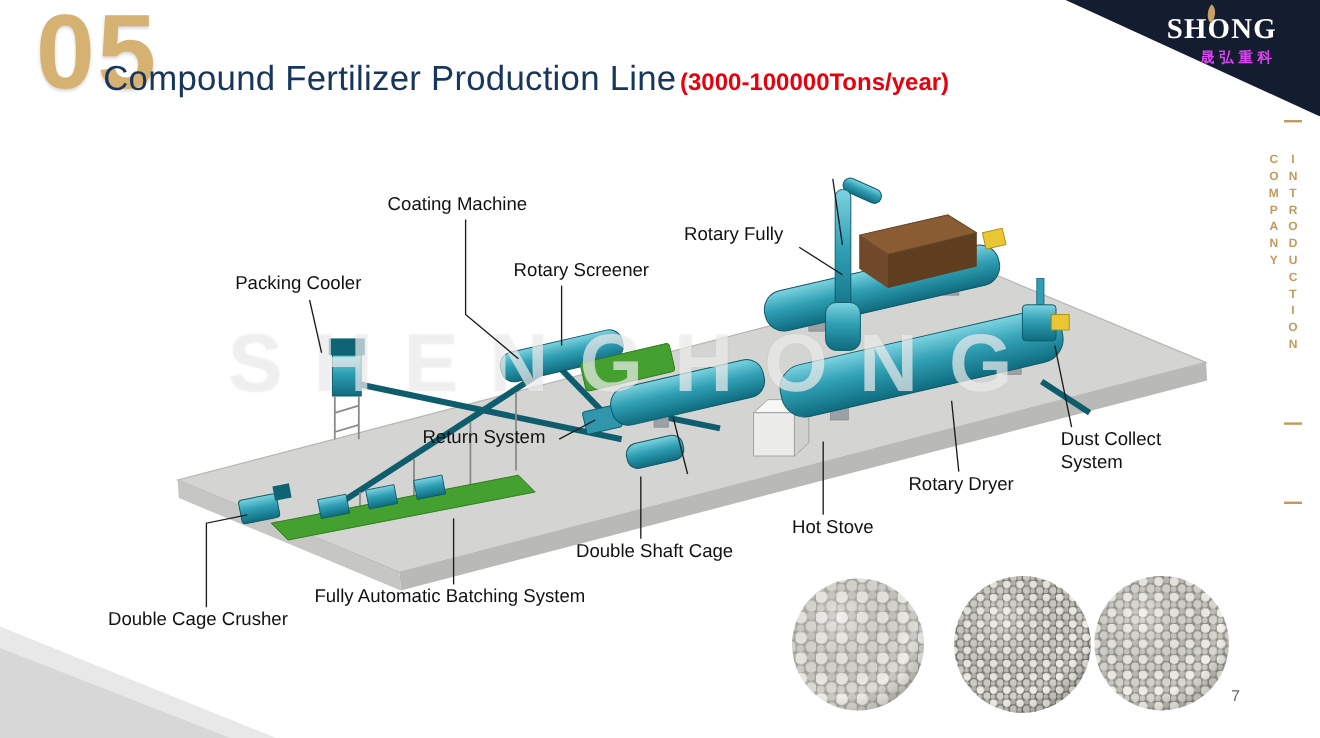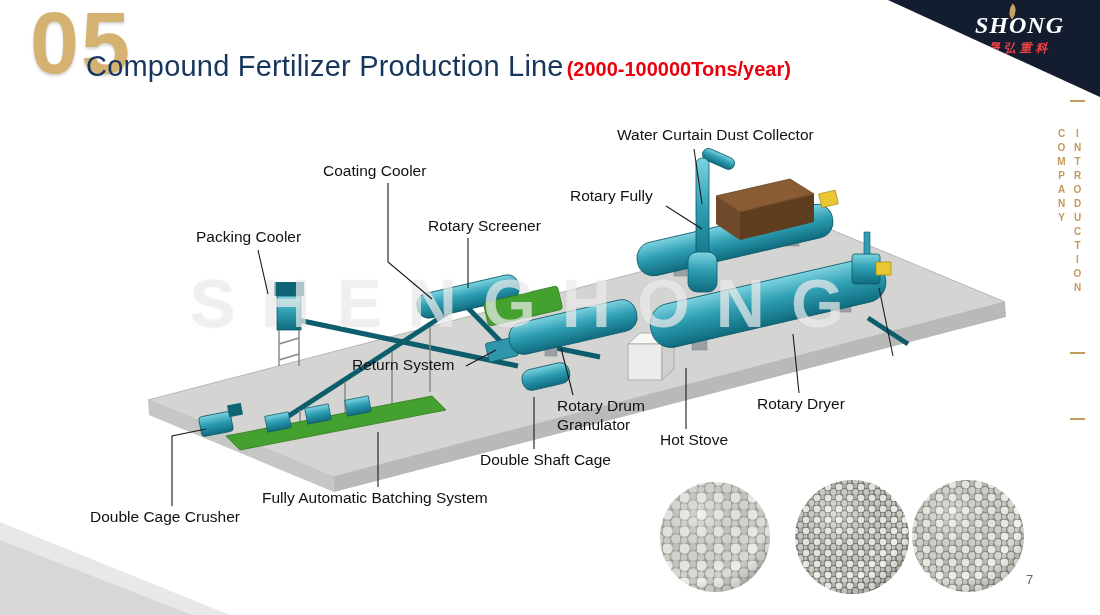--- a/index.html
+++ b/index.html
@@ -10,26 +10,26 @@
   .badge{position:absolute;left:30px;top:-8px;font-size:88px;font-weight:800;
          color:#d6b272;letter-spacing:2px;z-index:1;
          text-shadow:0 2px 3px rgba(0,0,0,0.18);}
   .title-row{position:absolute;left:58px;top:50px;z-index:2;white-space:nowrap;}
   .title{font-size:29px;font-weight:400;color:#17365d;letter-spacing:.2px;margin-left:28px;}
   .capacity{font-size:20px;font-weight:700;color:#e8000d;margin-left:3px;}
 
   
   .corner{position:absolute;left:888px;top:0;width:212px;height:97px;background:#141c30;
           clip-path:polygon(0 0,100% 0,100% 100%);z-index:5;}
-  .logo{position:absolute;right:36px;top:12px;text-align:center;font-style:italic;}
+  .logo{position:absolute;right:36px;top:12px;text-align:right;}
   .logo-text{position:relative;font-family:"Liberation Serif",serif;font-weight:700;
              font-size:24px;color:#ffffff;letter-spacing:1px;}
   .leaf{position:absolute;width:9px;height:13px;background:#c9a063;
         border-radius:0 100% 0 100%;transform:rotate(35deg);left:33px;top:-7px;}
-  .logo-cn{margin-top:1px;font-size:12px;color:#ef4444;letter-spacing:4px;font-weight:700;}
+  .logo-cn{margin-top:1px;font-size:12px;color:#d946ef;letter-spacing:4px;font-weight:700;}
 
   
   .vtext{position:absolute;writing-mode:vertical-lr;text-orientation:upright;
          color:#c49a5c;font-size:10px;font-weight:700;letter-spacing:3px;z-index:4;}
   .vt1{left:1056px;top:128px;}
   .vt2{left:1072px;top:128px;}
   .gold-dash{position:absolute;width:15px;height:2px;background:#c49a5c;z-index:4;}
 
   
   .wm-latin{position:absolute;left:190px;top:264px;font-size:68px;font-weight:700;
@@ -225,36 +225,35 @@
       <path d="M686,429 L686,368"></path>
       <path d="M799,393 L793,334"></path>
       <path d="M893,356 L879,288"></path>
       <path d="M534,449 L534,397"></path>
       <path d="M378,487 L378,432"></path>
       <polyline points="172,506 172,436 206,429"></polyline>
     </g>
   </svg>
 
   <div class="lbl" style="left:196px;top:227px">Packing Cooler</div>
-  <div class="lbl" style="left:323px;top:161px">Coating Cooler</div>
+  <div class="lbl" style="left:323px;top:161px">Coating Machine</div>
   <div class="lbl" style="left:428px;top:216px">Rotary Screener</div>
   <div class="lbl" style="left:570px;top:186px">Rotary Fully</div>
-  <div class="lbl" style="left:617px;top:125px">Water Curtain Dust Collector</div>
   <div class="lbl" style="left:352px;top:355px">Return System</div>
-  <div class="lbl" style="left:557px;top:396px">Rotary Drum
-Granulator</div>
   <div class="lbl" style="left:660px;top:430px">Hot Stove</div>
   <div class="lbl" style="left:757px;top:394px">Rotary Dryer</div>
+  <div class="lbl" style="left:884px;top:357px">Dust Collect
+System</div>
   <div class="lbl" style="left:480px;top:450px">Double Shaft Cage</div>
   <div class="lbl" style="left:90px;top:507px">Double Cage Crusher</div>
   <div class="lbl" style="left:262px;top:488px">Fully Automatic Batching System</div>
 
   <div class="badge">05</div>
   <div class="title-row">
-    <span class="title">Compound Fertilizer Production Line</span><span class="capacity">(2000-100000Tons/year)</span>
+    <span class="title">Compound Fertilizer Production Line</span><span class="capacity">(3000-100000Tons/year)</span>
   </div>
 
   <div class="corner">
     <div class="logo">
       <div class="logo-text">
         <span>SHONG</span>
         <span class="leaf"></span>
       </div>
       <div class="logo-cn">晟弘重科</div>
     </div>

